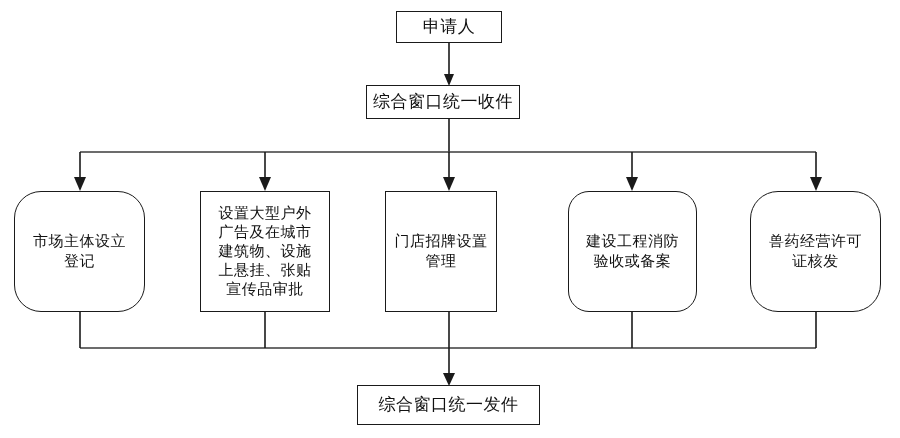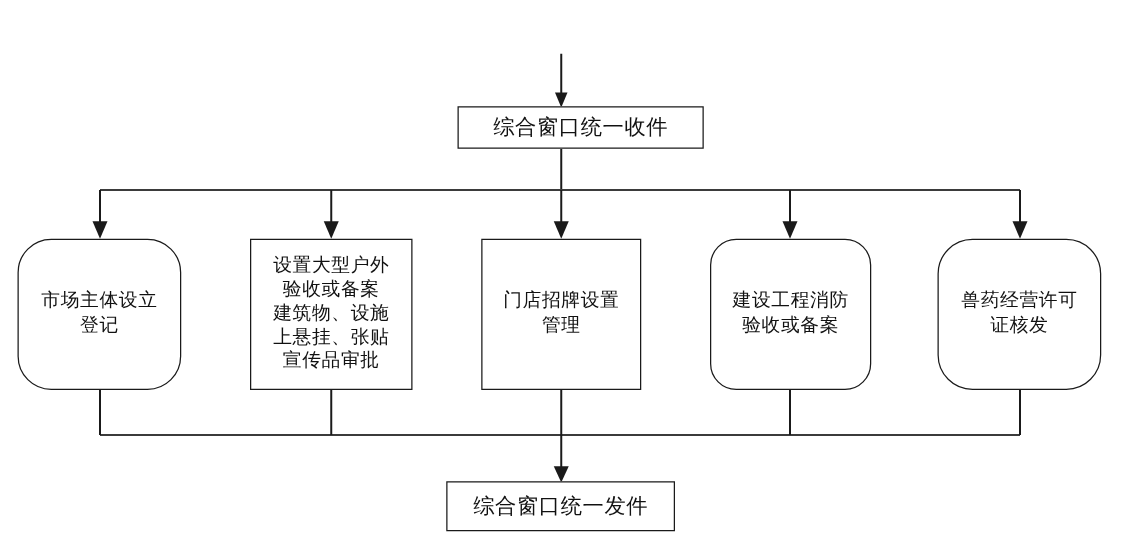--- a/index.html
+++ b/index.html
@@ -111,39 +111,42 @@
       <line class="edge-line" x1="632" y1="312" x2="632" y2="348"></line>
       <line class="edge-line" x1="816" y1="312" x2="816" y2="348"></line>
     </g>
 
     <g>
       <line class="edge-line" x1="449" y1="348" x2="449" y2="379"></line>
       <polygon class="arrow-head" points="449,386 443,373 455,373"></polygon>
     </g>
   </svg>
 
+  <div class="node" style="left:396px; top:11px; width:106px; height:32px; font-size:17px;">
+    <span class="label">申请人</span>
+  </div>
 
-  <div class="node" style="left:366px; top:85px; width:197px; height:34px; font-size:17px;">
+  <div class="node" style="left:366px; top:85px; width:154px; height:34px; font-size:17px;">
     <span class="label">综合窗口统一收件</span>
   </div>
 
   <div class="node" style="left:14px; top:191px; width:131px; height:121px; font-size:15px;border-radius:27px;">
     <span class="label">市场主体设立
 登记</span>
   </div>
 
   <div class="node" style="left:200px; top:191px; width:130px; height:121px; font-size:15px;">
     <span class="label">设置大型户外
-验收或备案
+广告及在城市
 建筑物、设施
 上悬挂、张贴
 宣传品审批</span>
   </div>
 
-  <div class="node" style="left:385px; top:191px; width:128px; height:121px; font-size:15px;text-align:center;">
+  <div class="node" style="left:385px; top:191px; width:112px; height:121px; font-size:15px;text-align:center;">
     <span class="label">门店招牌设置
 管理</span>
   </div>
 
   <div class="node" style="left:568px; top:191px; width:129px; height:121px; font-size:15px;border-radius:21px;">
     <span class="label">建设工程消防
 验收或备案</span>
   </div>
 
   <div class="node" style="left:750px; top:191px; width:131px; height:121px; font-size:15px;border-radius:28px;">

